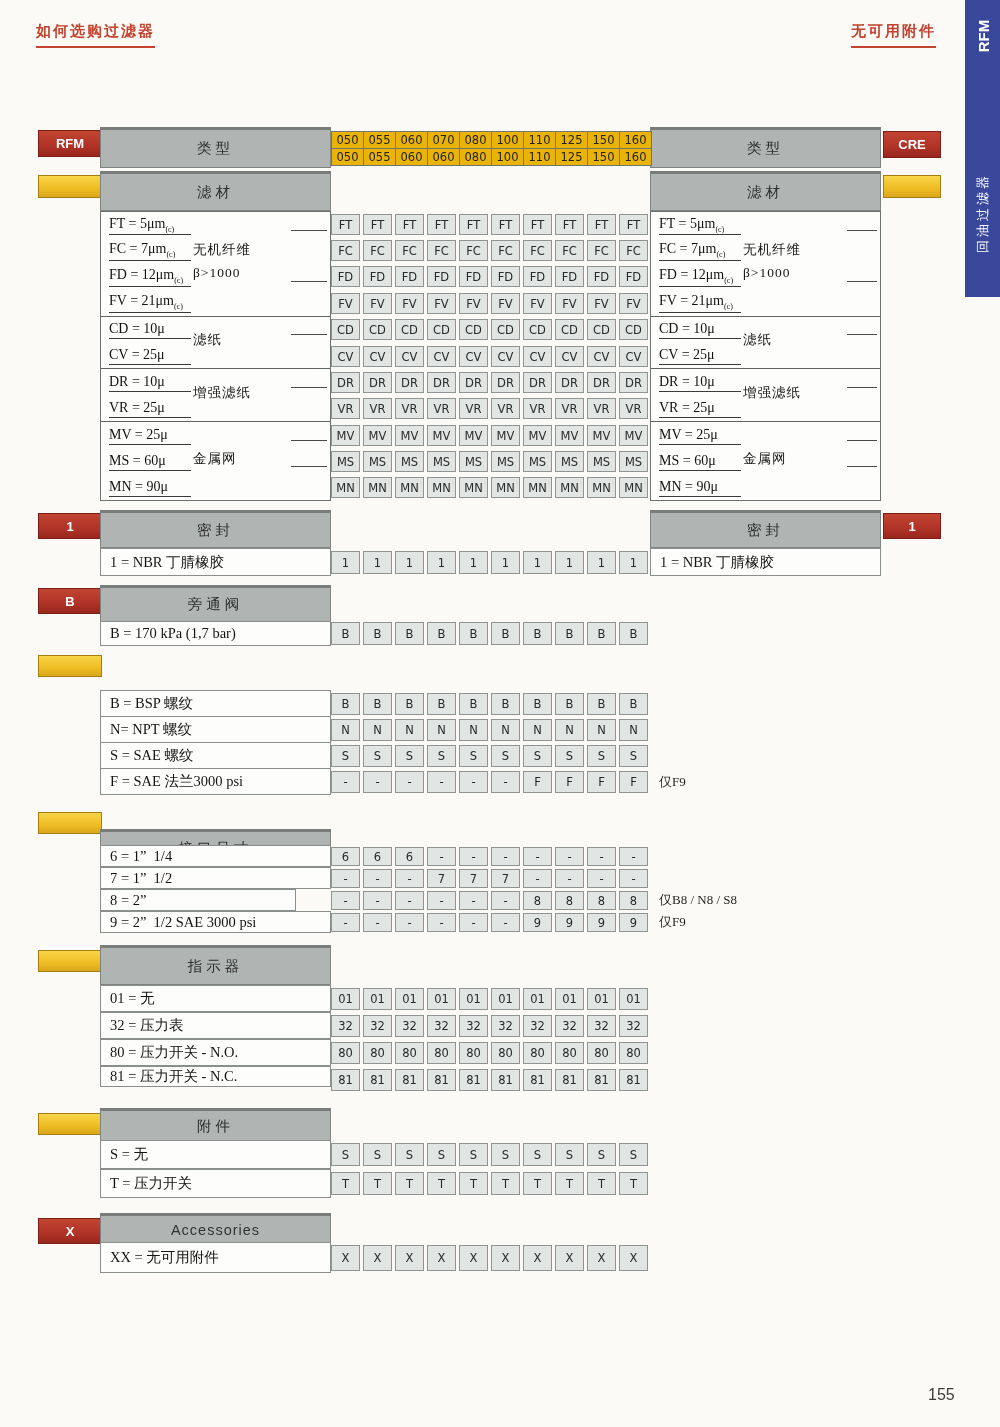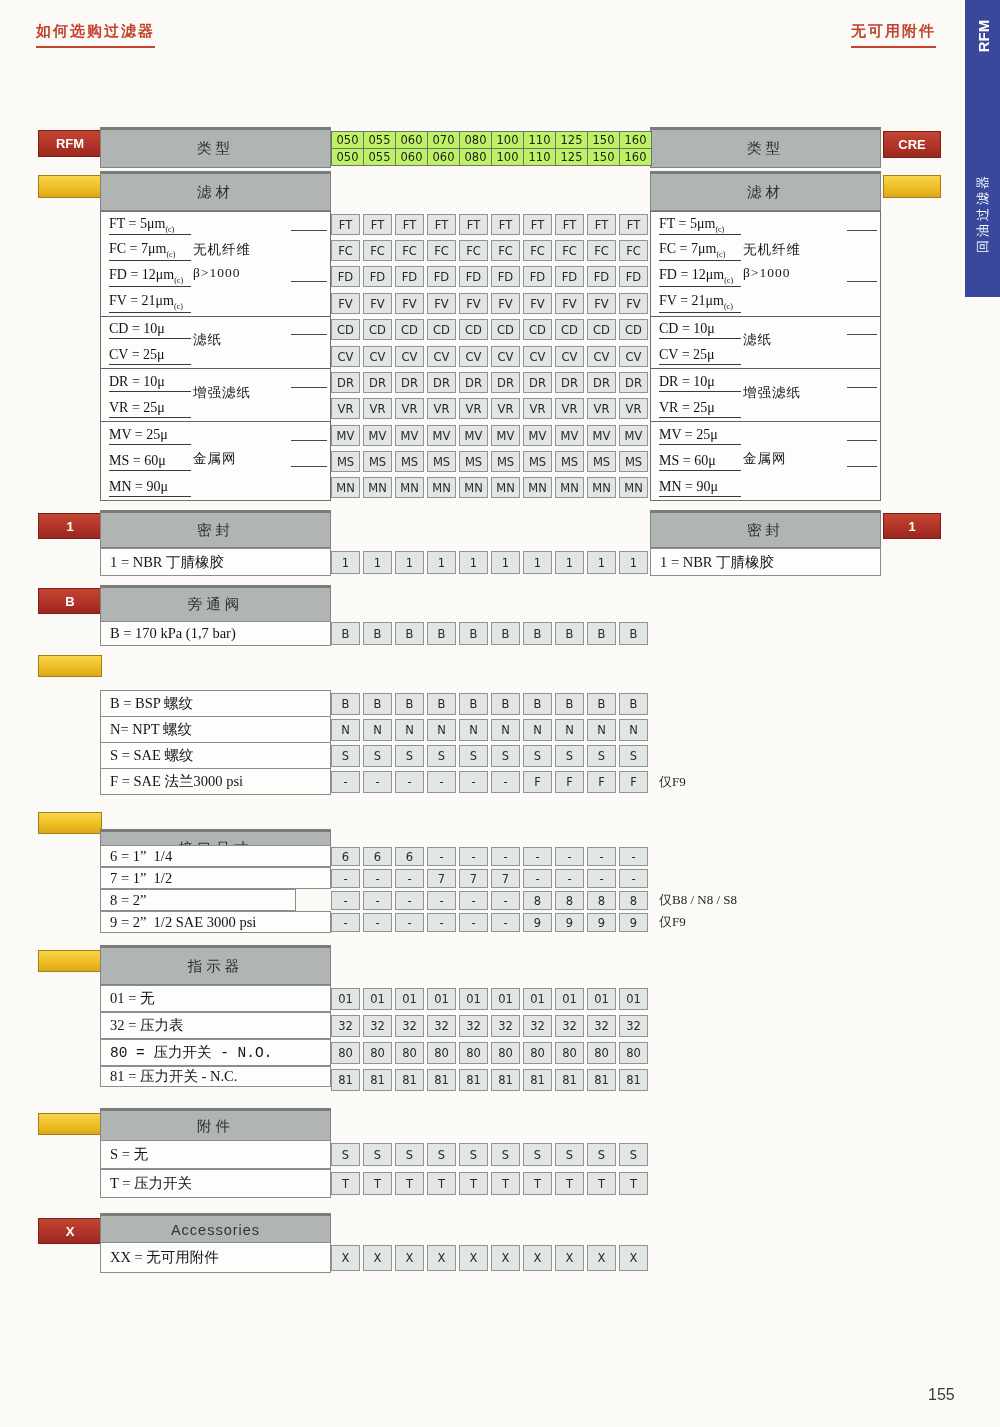--- a/index.html
+++ b/index.html
@@ -21,21 +21,21 @@
                 border:1px solid #a57d10;}
   .hdr{position:absolute;background:var(--header-gray);border:1px solid #7f8381;border-top:3px solid #787c7a;
        display:flex;align-items:center;justify-content:center;font-size:14.5px;color:#2d2d2d;
        letter-spacing:4px;box-sizing:border-box;}
   .hdr.sans{font-family:"Liberation Sans",sans-serif;letter-spacing:1px;color:#333;}
   .lblrow{position:absolute;background:#fdfdfb;border:1px solid #8a8e8c;display:flex;align-items:center;
           padding-left:9px;font-size:14.5px;color:#141414;box-sizing:border-box;white-space:pre;}
   .cell{position:absolute;background:var(--cell-gray);border:1px solid #8f9391;display:flex;align-items:center;
         justify-content:center;font-family:"DejaVu Sans",sans-serif;font-size:11.5px;color:#2a2a2a;
         box-sizing:border-box;}
-  .tcell{position:absolute;background:#bef264;border:1px solid #6f7371;display:flex;align-items:center;
+  .tcell{position:absolute;background:#eab308;border:1px solid #6f7371;display:flex;align-items:center;
          justify-content:center;font-family:"DejaVu Sans",sans-serif;font-size:11.5px;color:#222;
          box-sizing:border-box;}
   .note{position:absolute;font-size:13px;color:#1f1f1f;white-space:nowrap;}
   .panel{position:absolute;background:#fdfdfb;border:1.5px solid #6d7170;box-sizing:border-box;
          display:flex;flex-direction:column;}
   .mrow{position:relative;flex:1;display:flex;align-items:center;padding-left:8px;box-sizing:border-box;}
   .mrow.sep{border-top:1.5px solid #5f6361;}
   .mlabel{display:inline-block;border-bottom:1px solid #3a3a3a;min-width:80px;font-size:14px;
           color:#121212;padding:1px 2px 1px 0;white-space:nowrap;}
   .msub{font-size:8px;vertical-align:sub;}
@@ -427,21 +427,21 @@
     <div class="cell" style="left: 331px; top: 1015px; width: 29px; height: 22px;">32</div>
     <div class="cell" style="left: 363px; top: 1015px; width: 29px; height: 22px;">32</div>
     <div class="cell" style="left: 395px; top: 1015px; width: 29px; height: 22px;">32</div>
     <div class="cell" style="left: 427px; top: 1015px; width: 29px; height: 22px;">32</div>
     <div class="cell" style="left: 459px; top: 1015px; width: 29px; height: 22px;">32</div>
     <div class="cell" style="left: 491px; top: 1015px; width: 29px; height: 22px;">32</div>
     <div class="cell" style="left: 523px; top: 1015px; width: 29px; height: 22px;">32</div>
     <div class="cell" style="left: 555px; top: 1015px; width: 29px; height: 22px;">32</div>
     <div class="cell" style="left: 587px; top: 1015px; width: 29px; height: 22px;">32</div>
     <div class="cell" style="left: 619px; top: 1015px; width: 29px; height: 22px;">32</div>
-    <div class="lblrow" style="left: 100px; top: 1039px; width: 231px; height: 27px; font-family: Liberation Mono, monospace;">80 = 压力开关 - N.O.</div>
+    <div class="lblrow" style="left: 100px; top: 1039px; width: 231px; height: 27px;">80 = 压力开关 - N.O.</div>
     <div class="cell" style="left: 331px; top: 1042px; width: 29px; height: 22px;">80</div>
     <div class="cell" style="left: 363px; top: 1042px; width: 29px; height: 22px;">80</div>
     <div class="cell" style="left: 395px; top: 1042px; width: 29px; height: 22px;">80</div>
     <div class="cell" style="left: 427px; top: 1042px; width: 29px; height: 22px;">80</div>
     <div class="cell" style="left: 459px; top: 1042px; width: 29px; height: 22px;">80</div>
     <div class="cell" style="left: 491px; top: 1042px; width: 29px; height: 22px;">80</div>
     <div class="cell" style="left: 523px; top: 1042px; width: 29px; height: 22px;">80</div>
     <div class="cell" style="left: 555px; top: 1042px; width: 29px; height: 22px;">80</div>
     <div class="cell" style="left: 587px; top: 1042px; width: 29px; height: 22px;">80</div>
     <div class="cell" style="left: 619px; top: 1042px; width: 29px; height: 22px;">80</div>

